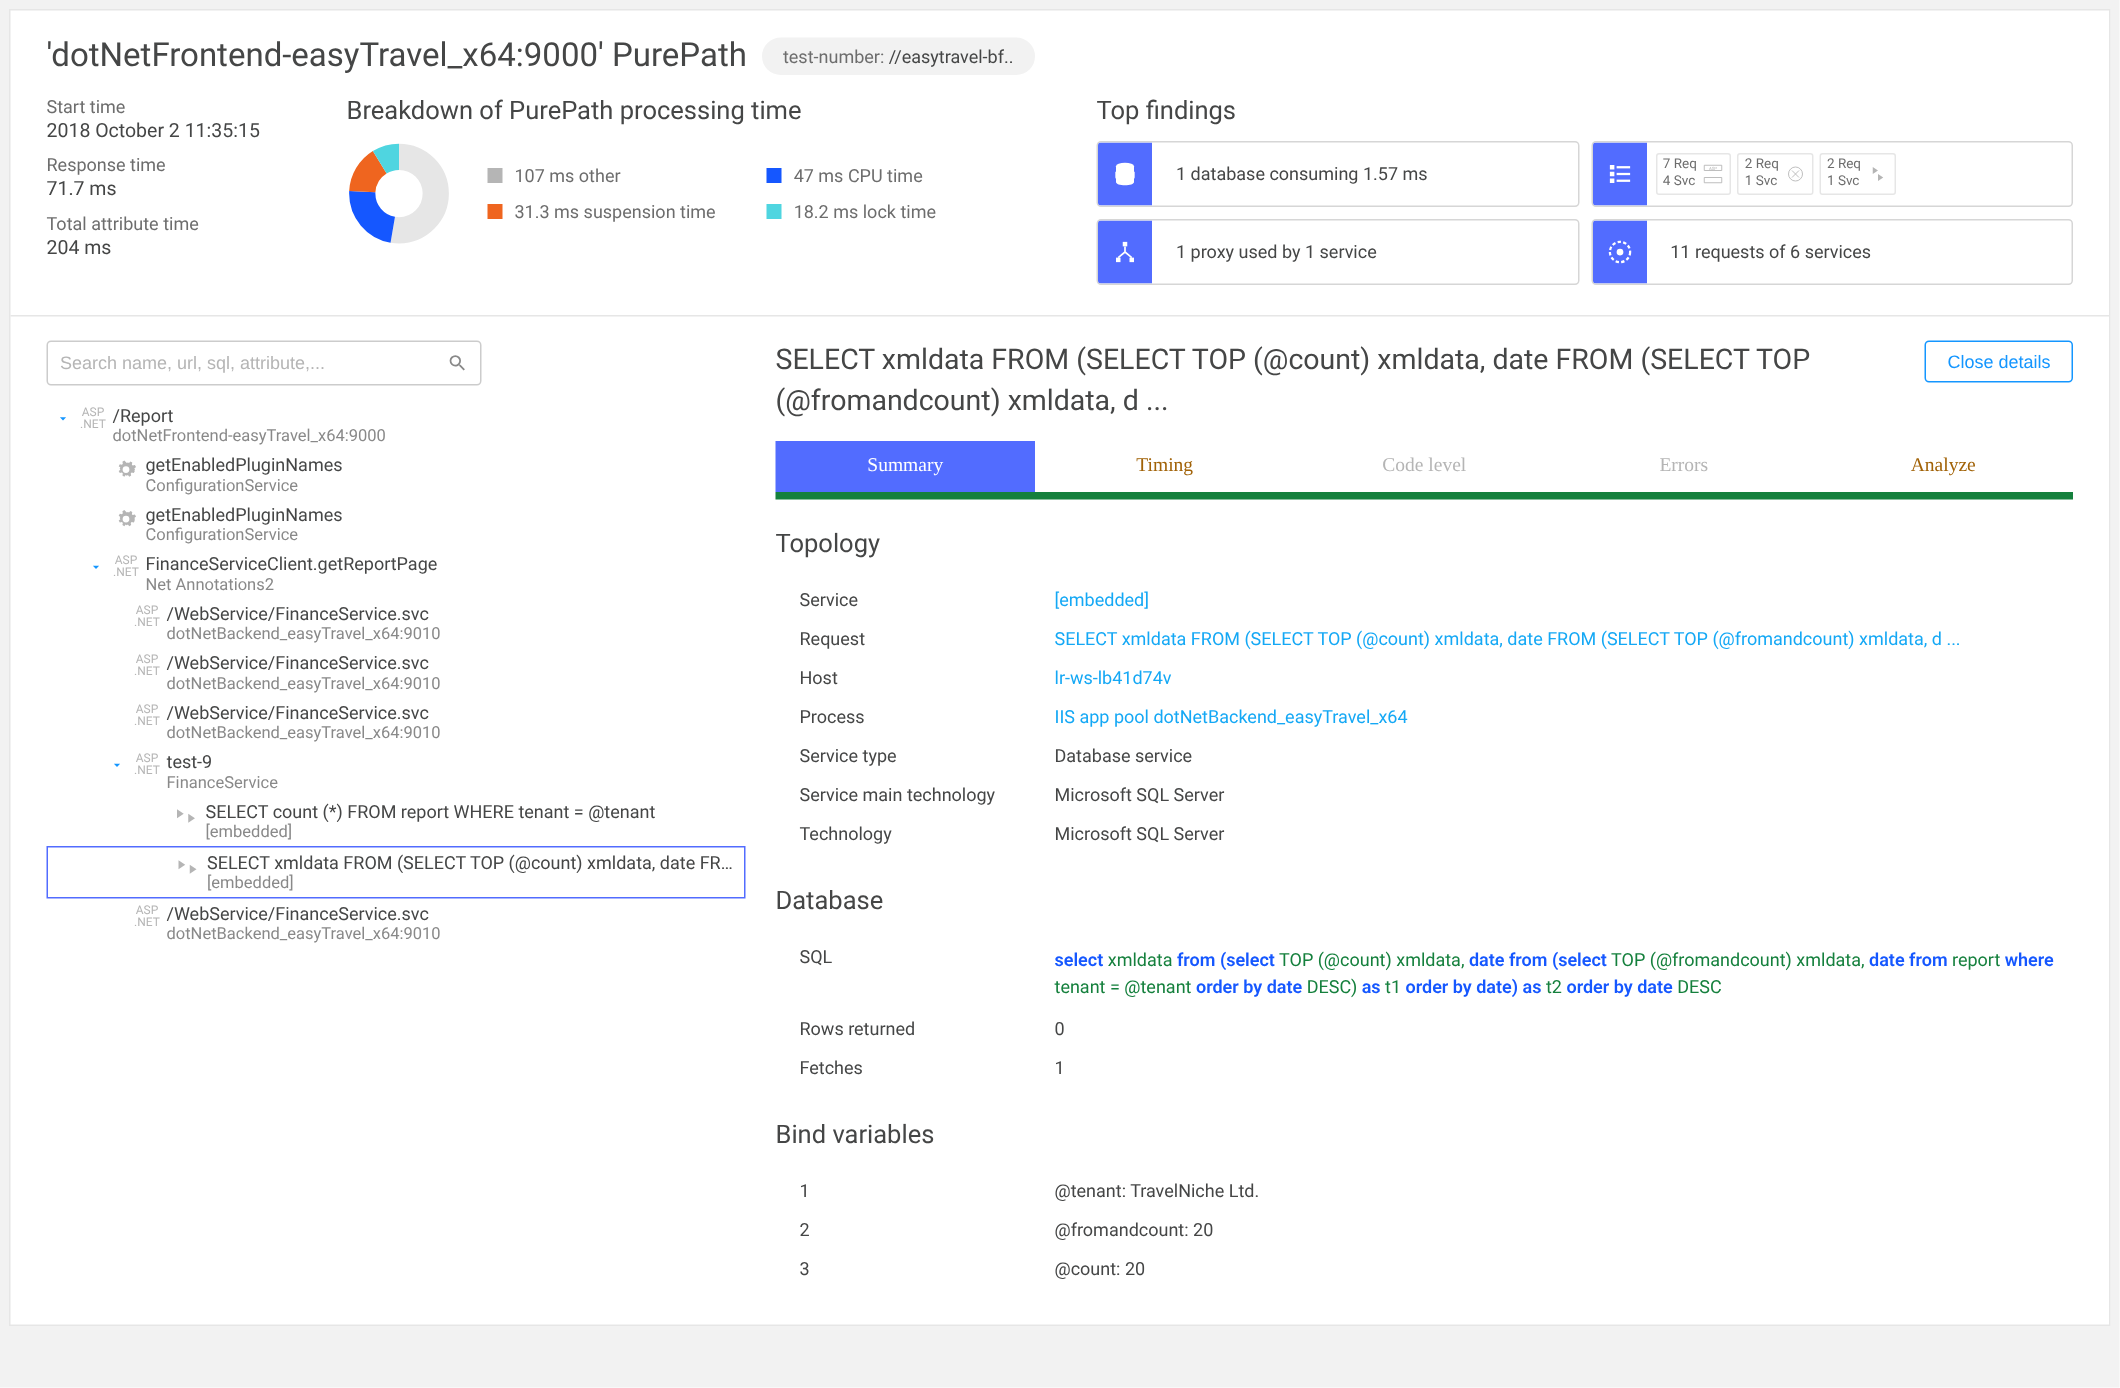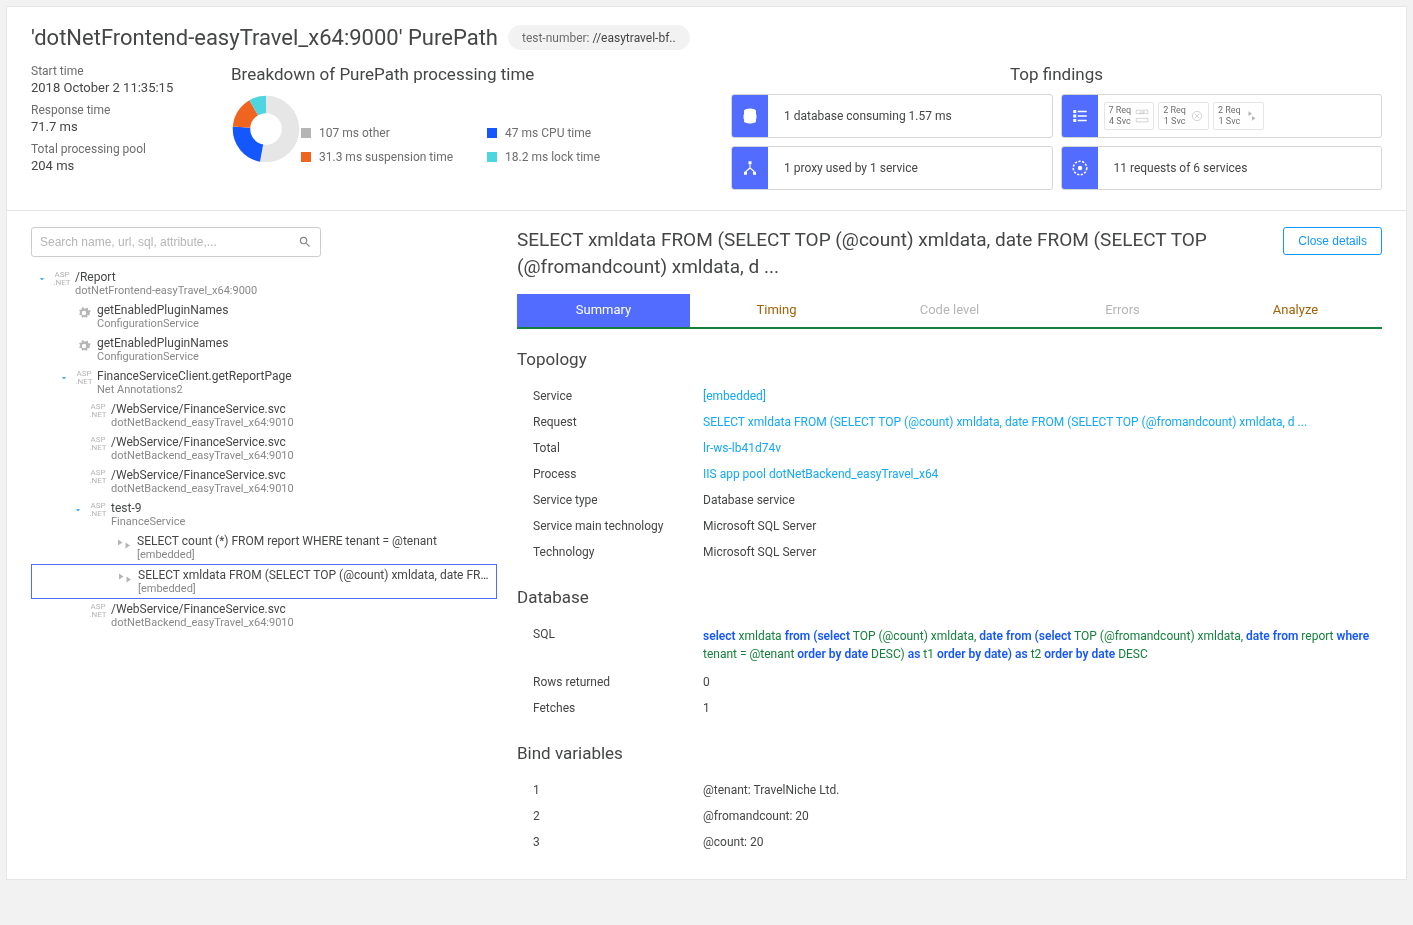--- a/index.html
+++ b/index.html
@@ -10,27 +10,27 @@
 .title { font-size: 22px; font-weight: 400; color: #454646; }
 .tag-pill { background: #f2f2f2; border-radius: 15px; padding: 4px 14px; margin-left: 10px; font-size: 12px; color: #6d6d6d; display: inline-flex; align-items: center; }
 .tag-pill .tag-val { color: #454646; }
 .header-grid { display: flex; gap: 30px; }
 .meta-col { width: 170px; }
 .meta-label { font-size: 12px; color: #6d6d6d; margin-bottom: 2px; margin-top: 8px; }
 .meta-label:first-child { margin-top: 0; }
 .meta-val { font-size: 13px; color: #454646; }
 .breakdown-col { flex: 0 0 auto; width: 470px; }
 .section-h { font-size: 17px; font-weight: 400; color: #454646; margin-bottom: 10px; }
-.breakdown-body { display: flex; align-items: flex-end; }
+.breakdown-body { display: flex; align-items: center; gap: 24px; }
 .donut { width: 70px; height: 70px; position: relative; }
 .donut svg { transform: rotate(-90deg); }
 .legend-grid { display: grid; grid-template-columns: 1fr 1fr; gap: 10px 34px; }
 .legend-item { display: flex; align-items: center; font-size: 12px; color: #6d6d6d; }
 .legend-sw { width: 10px; height: 10px; margin-right: 8px; flex-shrink: 0; }
-.findings-col { flex: 1; text-align: center; }
+.findings-col { flex: 1; }
 .findings-grid { display: grid; grid-template-columns: 1fr 1fr; gap: 8px; }
 .finding-card { border: 1px solid #d6d6d6; border-radius: 3px; display: flex; align-items: stretch; height: 44px; overflow: hidden; }
 .finding-icon { width: 36px; background: #526cff; color: #fff; display: flex; align-items: center; justify-content: center; flex-shrink: 0; }
 .finding-icon svg { width: 18px; height: 18px; fill: #fff; }
 .finding-text { padding: 0 16px; display: flex; align-items: center; font-size: 12px; color: #454646; }
 .finding-mini { display: flex; align-items: center; gap: 4px; padding: 0 6px; }
 .mini-box { padding: 2px 4px; border: 1px solid #e6e6e6; border-radius: 2px; font-size: 9px; color: #6d6d6d; line-height: 1.2; display: flex; align-items: center; gap: 4px; }
 .mini-box svg { width: 14px; height: 14px; fill: #b5b5b5; }
 
 .body-section { display: flex; padding: 16px 0 24px; justify-content: flex-end; }
@@ -51,21 +51,21 @@
 .tree-sub { color: #898989; font-size: 11px; }
 .ind-1 { padding-left: 6px; }
 .ind-2 { padding-left: 28px; }
 .ind-3 { padding-left: 42px; }
 .ind-4 { padding-left: 68px; }
 
 .detail-col { flex: 1; padding: 0 24px 0 12px; }
 .detail-header { display: flex; align-items: flex-start; justify-content: space-between; margin-bottom: 14px; }
 .detail-title { font-size: 19px; font-weight: 400; color: #454646; line-height: 1.4; flex: 1; padding-right: 20px; }
 .close-btn { border: 1px solid #1496ff; color: #1496ff; background: #fff; border-radius: 3px; padding: 6px 14px; font-size: 12px; cursor: pointer; }
-.tabs { display: flex; border-bottom: 2px solid #15803d; margin-bottom: 20px; }
+.tabs { display: flex; border-bottom: 5px solid #15803d; margin-bottom: 20px; font-family: Liberation Serif, serif; }
 .tab { flex: 1; text-align: center; padding: 8px 0; font-size: 13px; color: #a16207; cursor: pointer; border-bottom: 2px solid transparent; }
 .tab.active { background: #526cff; color: #fff; }
 .tab.disabled { color: #b5b5b5; }
 .sect-h { font-size: 17px; font-weight: 400; margin-bottom: 14px; margin-top: 6px; }
 .kv-row { display: flex; padding: 6px 0 6px 16px; font-size: 12px; }
 .kv-label { width: 170px; color: #454646; flex-shrink: 0; }
 .kv-val { flex: 1; color: #454646; }
 .kv-val.link { color: #14a8f5; }
 .sql-text { font-size: 12px; line-height: 1.5; }
 .sql-text .kw { color: #1557ff; font-weight: 600; }
@@ -81,21 +81,21 @@
       <div class="tag-pill">
         <span>test-number:</span>&nbsp;<span class="tag-val">//easytravel-bf..</span>
       </div>
     </div>
     <div class="header-grid">
       <div class="meta-col">
         <div class="meta-label">Start time</div>
         <div class="meta-val">2018 October 2 11:35:15</div>
         <div class="meta-label">Response time</div>
         <div class="meta-val">71.7 ms</div>
-        <div class="meta-label">Total processing pool</div>
+        <div class="meta-label">Total attribute time</div>
         <div class="meta-val">204 ms</div>
       </div>
       <div class="breakdown-col">
         <div class="section-h">Breakdown of PurePath processing time</div>
         <div class="breakdown-body">
           <div class="donut">
             <svg width="70" height="70" viewBox="0 0 40 40">
               <circle cx="20" cy="20" r="14" fill="none" stroke="#e6e6e6" stroke-width="10" stroke-dasharray="46.3 41.7" stroke-dashoffset="0"></circle>
               <circle cx="20" cy="20" r="14" fill="none" stroke="#1557ff" stroke-width="10" stroke-dasharray="20.3 67.7" stroke-dashoffset="-46.3"></circle>
               <circle cx="20" cy="20" r="14" fill="none" stroke="#ef651f" stroke-width="10" stroke-dasharray="13.5 74.5" stroke-dashoffset="-66.6"></circle>
@@ -348,21 +348,21 @@
       <div id="topo-rows">
           <div class="kv-row">
             <div class="kv-label">Service</div>
             <div class="kv-val link">[embedded]</div>
           </div>
           <div class="kv-row">
             <div class="kv-label">Request</div>
             <div class="kv-val link">SELECT xmldata FROM (SELECT TOP (@count) xmldata, date FROM (SELECT TOP (@fromandcount) xmldata, d ...</div>
           </div>
           <div class="kv-row">
-            <div class="kv-label">Total</div>
+            <div class="kv-label">Host</div>
             <div class="kv-val link">lr-ws-lb41d74v</div>
           </div>
           <div class="kv-row">
             <div class="kv-label">Process</div>
             <div class="kv-val link">IIS app pool dotNetBackend_easyTravel_x64</div>
           </div>
           <div class="kv-row">
             <div class="kv-label">Service type</div>
             <div class="kv-val">Database service</div>
           </div>

